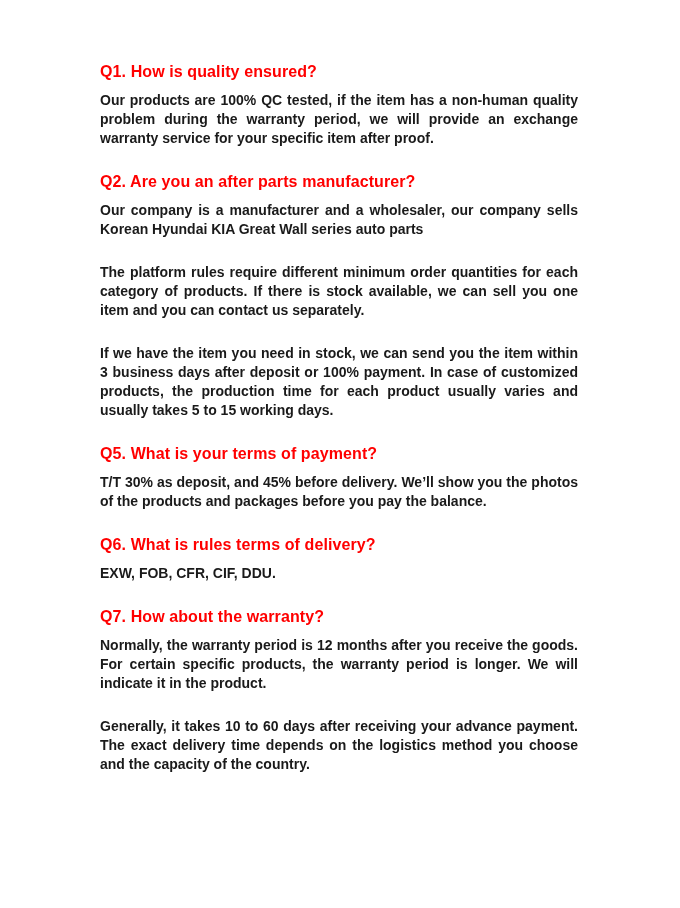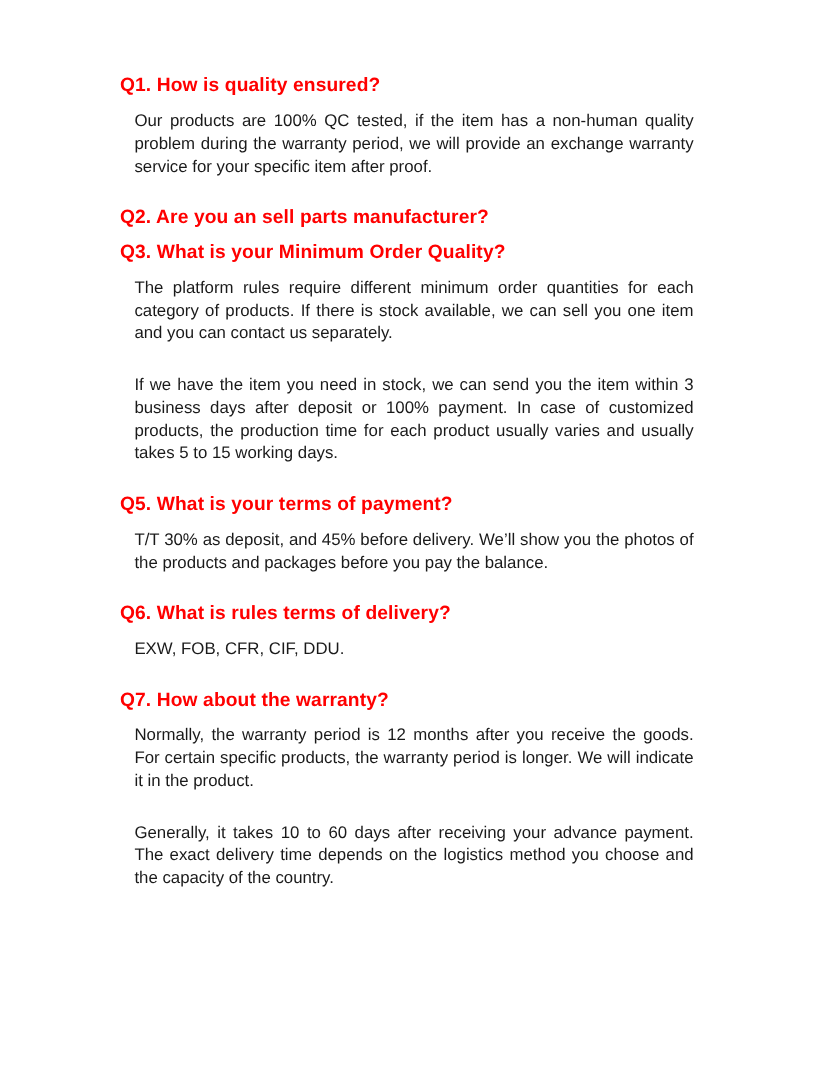--- a/index.html
+++ b/index.html
@@ -25,44 +25,44 @@
   }
   .faq-heading {
     margin: 0 0 9px 0;
     font-size: 16px;
     line-height: 20px;
     font-weight: bold;
     color: var(--heading-color, #ff0000);
     letter-spacing: 0.1px;
   }
   .faq-body {
-    margin: 0 0 24px 12px;
+    margin: 0 0 24px 0;
     font-size: 14px;
     line-height: 19px;
-    font-weight: normal;
+    font-weight: bold;
     color: var(--body-color, #1a1a1a);
     text-align: justify;
   }
 </style>
 </head>
 <body>
 
 <div class="page">
 
   <section class="faq-section">
     <h2 class="faq-heading">Q1. How is quality ensured?</h2>
     <p class="faq-body">Our products are 100% QC tested, if the item has a non-human quality problem during the warranty period, we will provide an exchange warranty service for your specific item after proof.</p>
   </section>
 
   <section class="faq-section">
-    <h2 class="faq-heading">Q2. Are you an sell parts manufacturer?</h2>
+    <h2 class="faq-heading">Q2. Are you an after parts manufacturer?</h2>
+    <p class="faq-body">Our company is a manufacturer and a wholesaler, our company sells Korean Hyundai KIA Great Wall series auto parts</p>
   </section>
 
   <section class="faq-section">
-    <h2 class="faq-heading">Q3. What is your Minimum Order Quality?</h2>
     <p class="faq-body">The platform rules require different minimum order quantities for each category of products. If there is stock available, we can sell you one item and you can contact us separately.</p>
   </section>
 
   <section class="faq-section">
     <p class="faq-body">If we have the item you need in stock, we can send you the item within 3 business days after deposit or 100% payment. In case of customized products, the production time for each product usually varies and usually takes 5 to 15 working days.</p>
   </section>
 
   <section class="faq-section">
     <h2 class="faq-heading">Q5. What is your terms of payment?</h2>
     <p class="faq-body">T/T 30% as deposit, and 45% before delivery. We’ll show you the photos of the products and packages before you pay the balance.</p>

